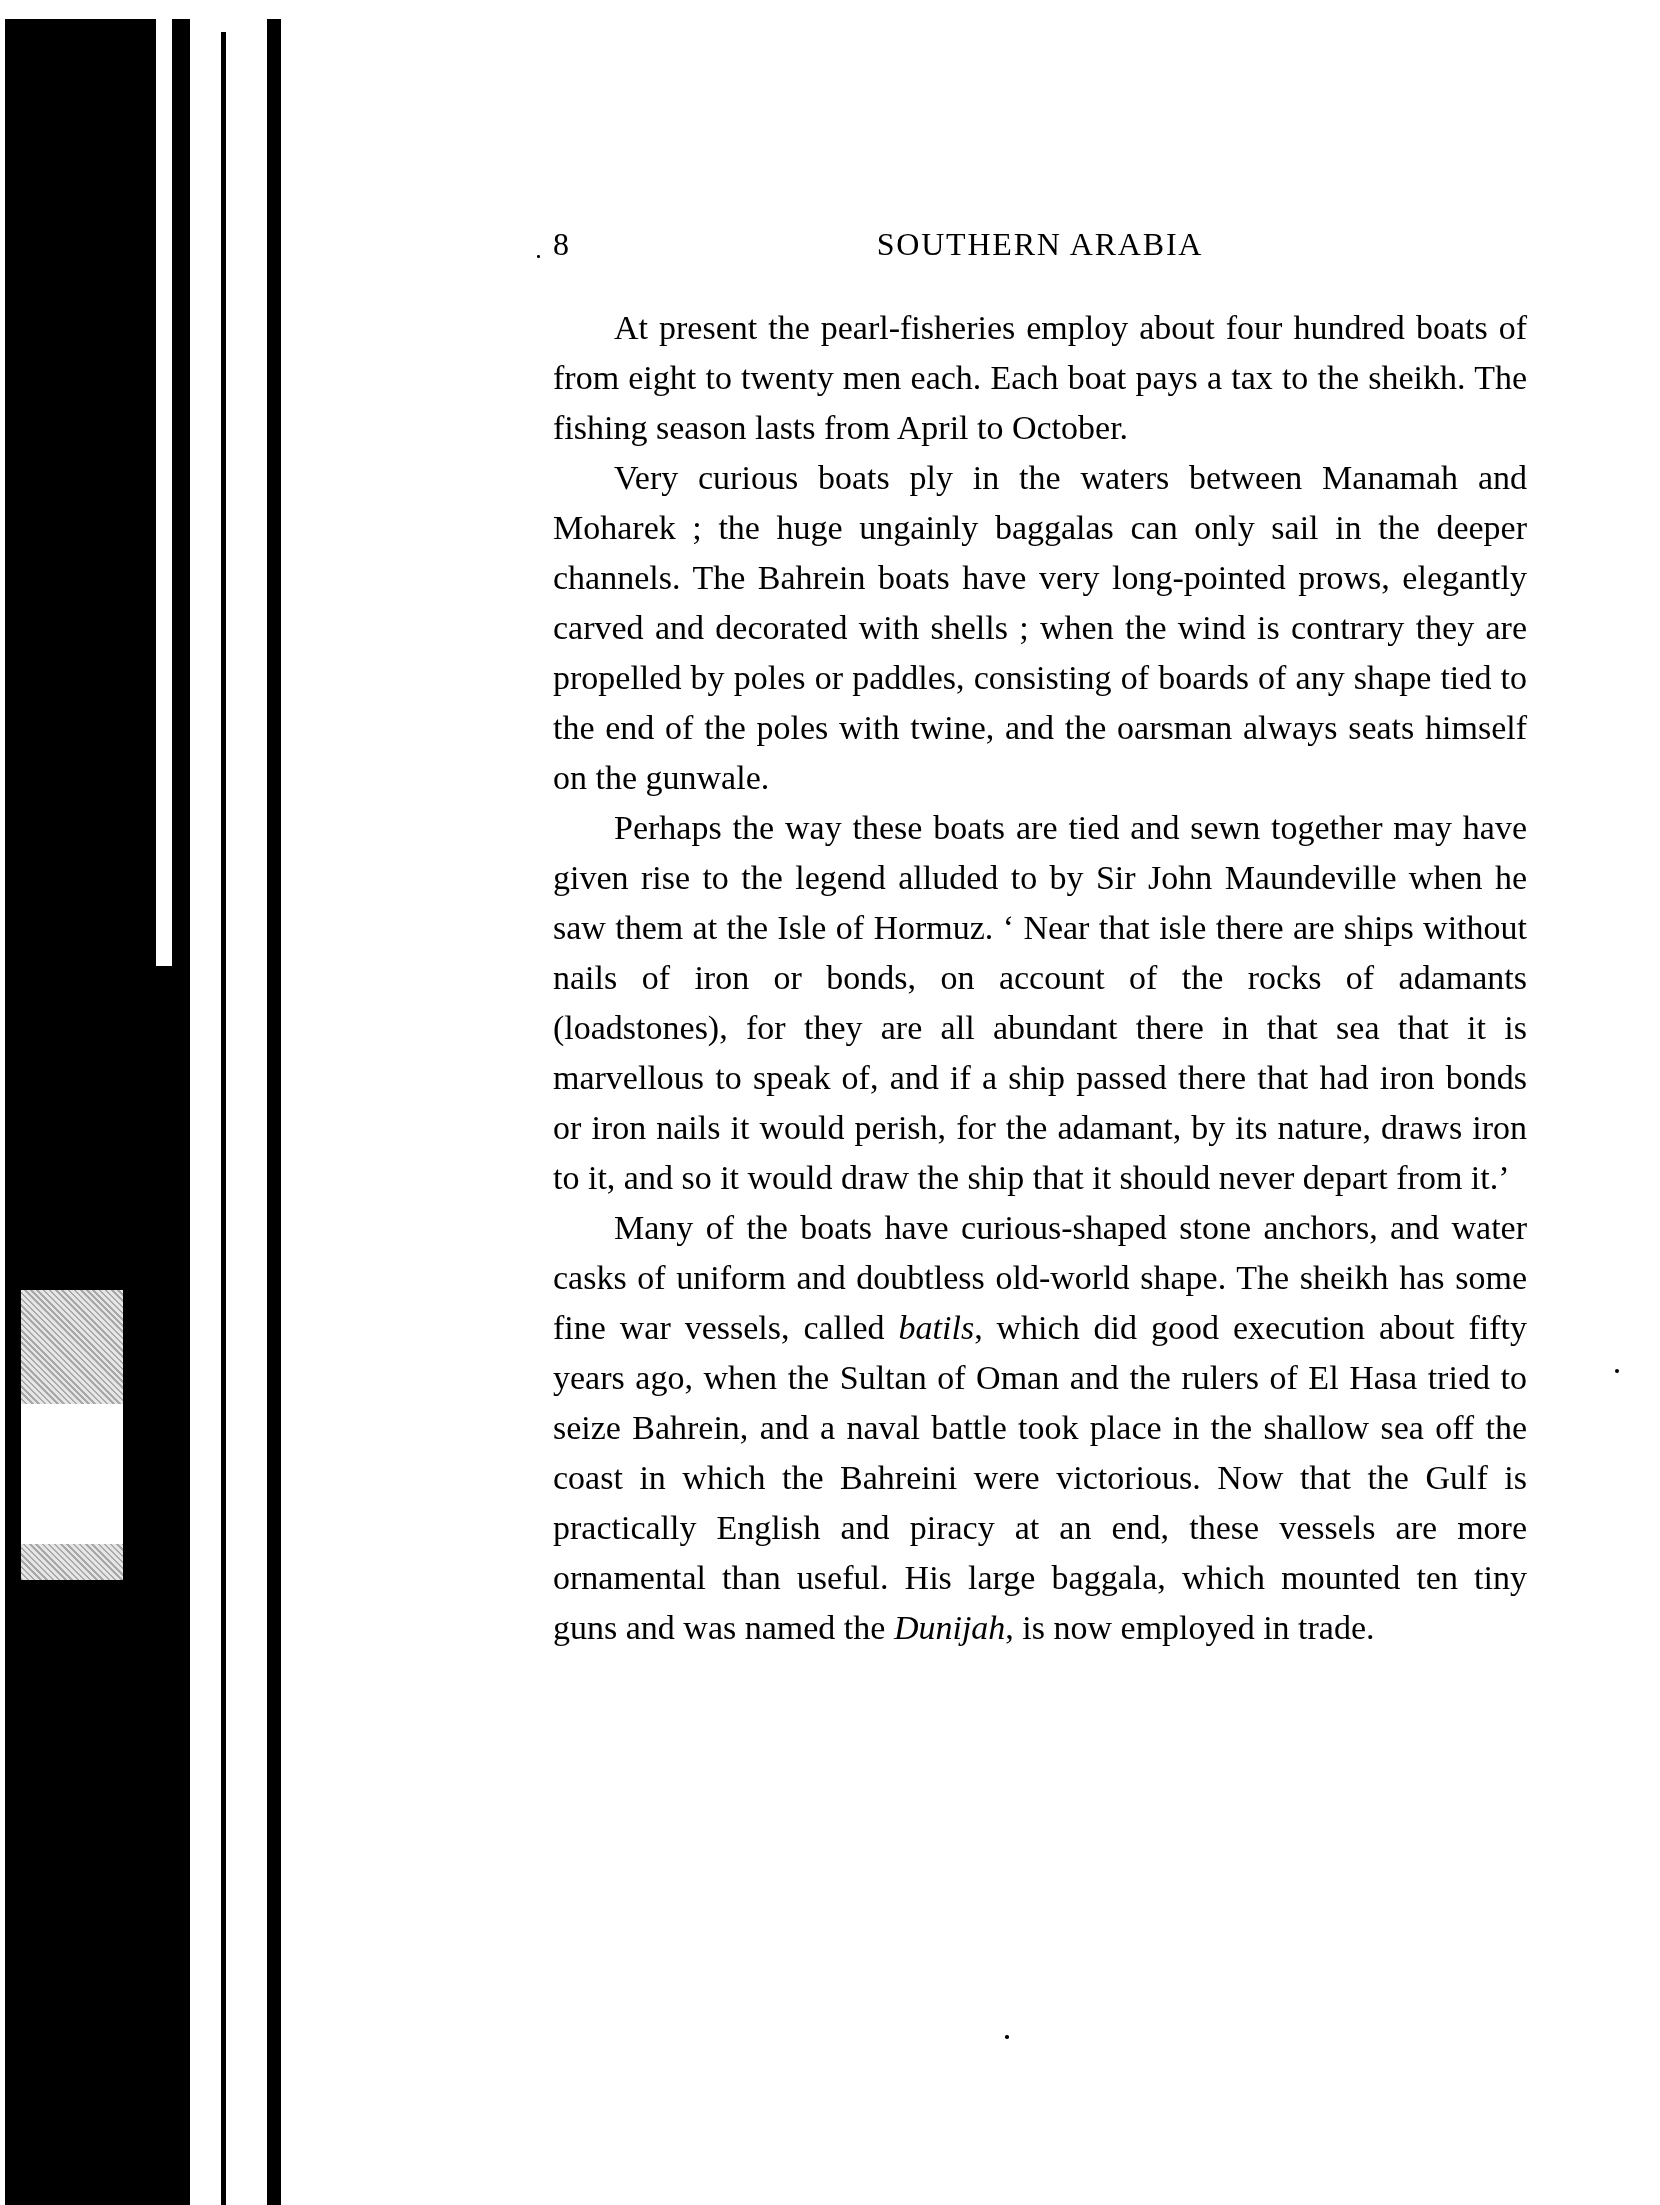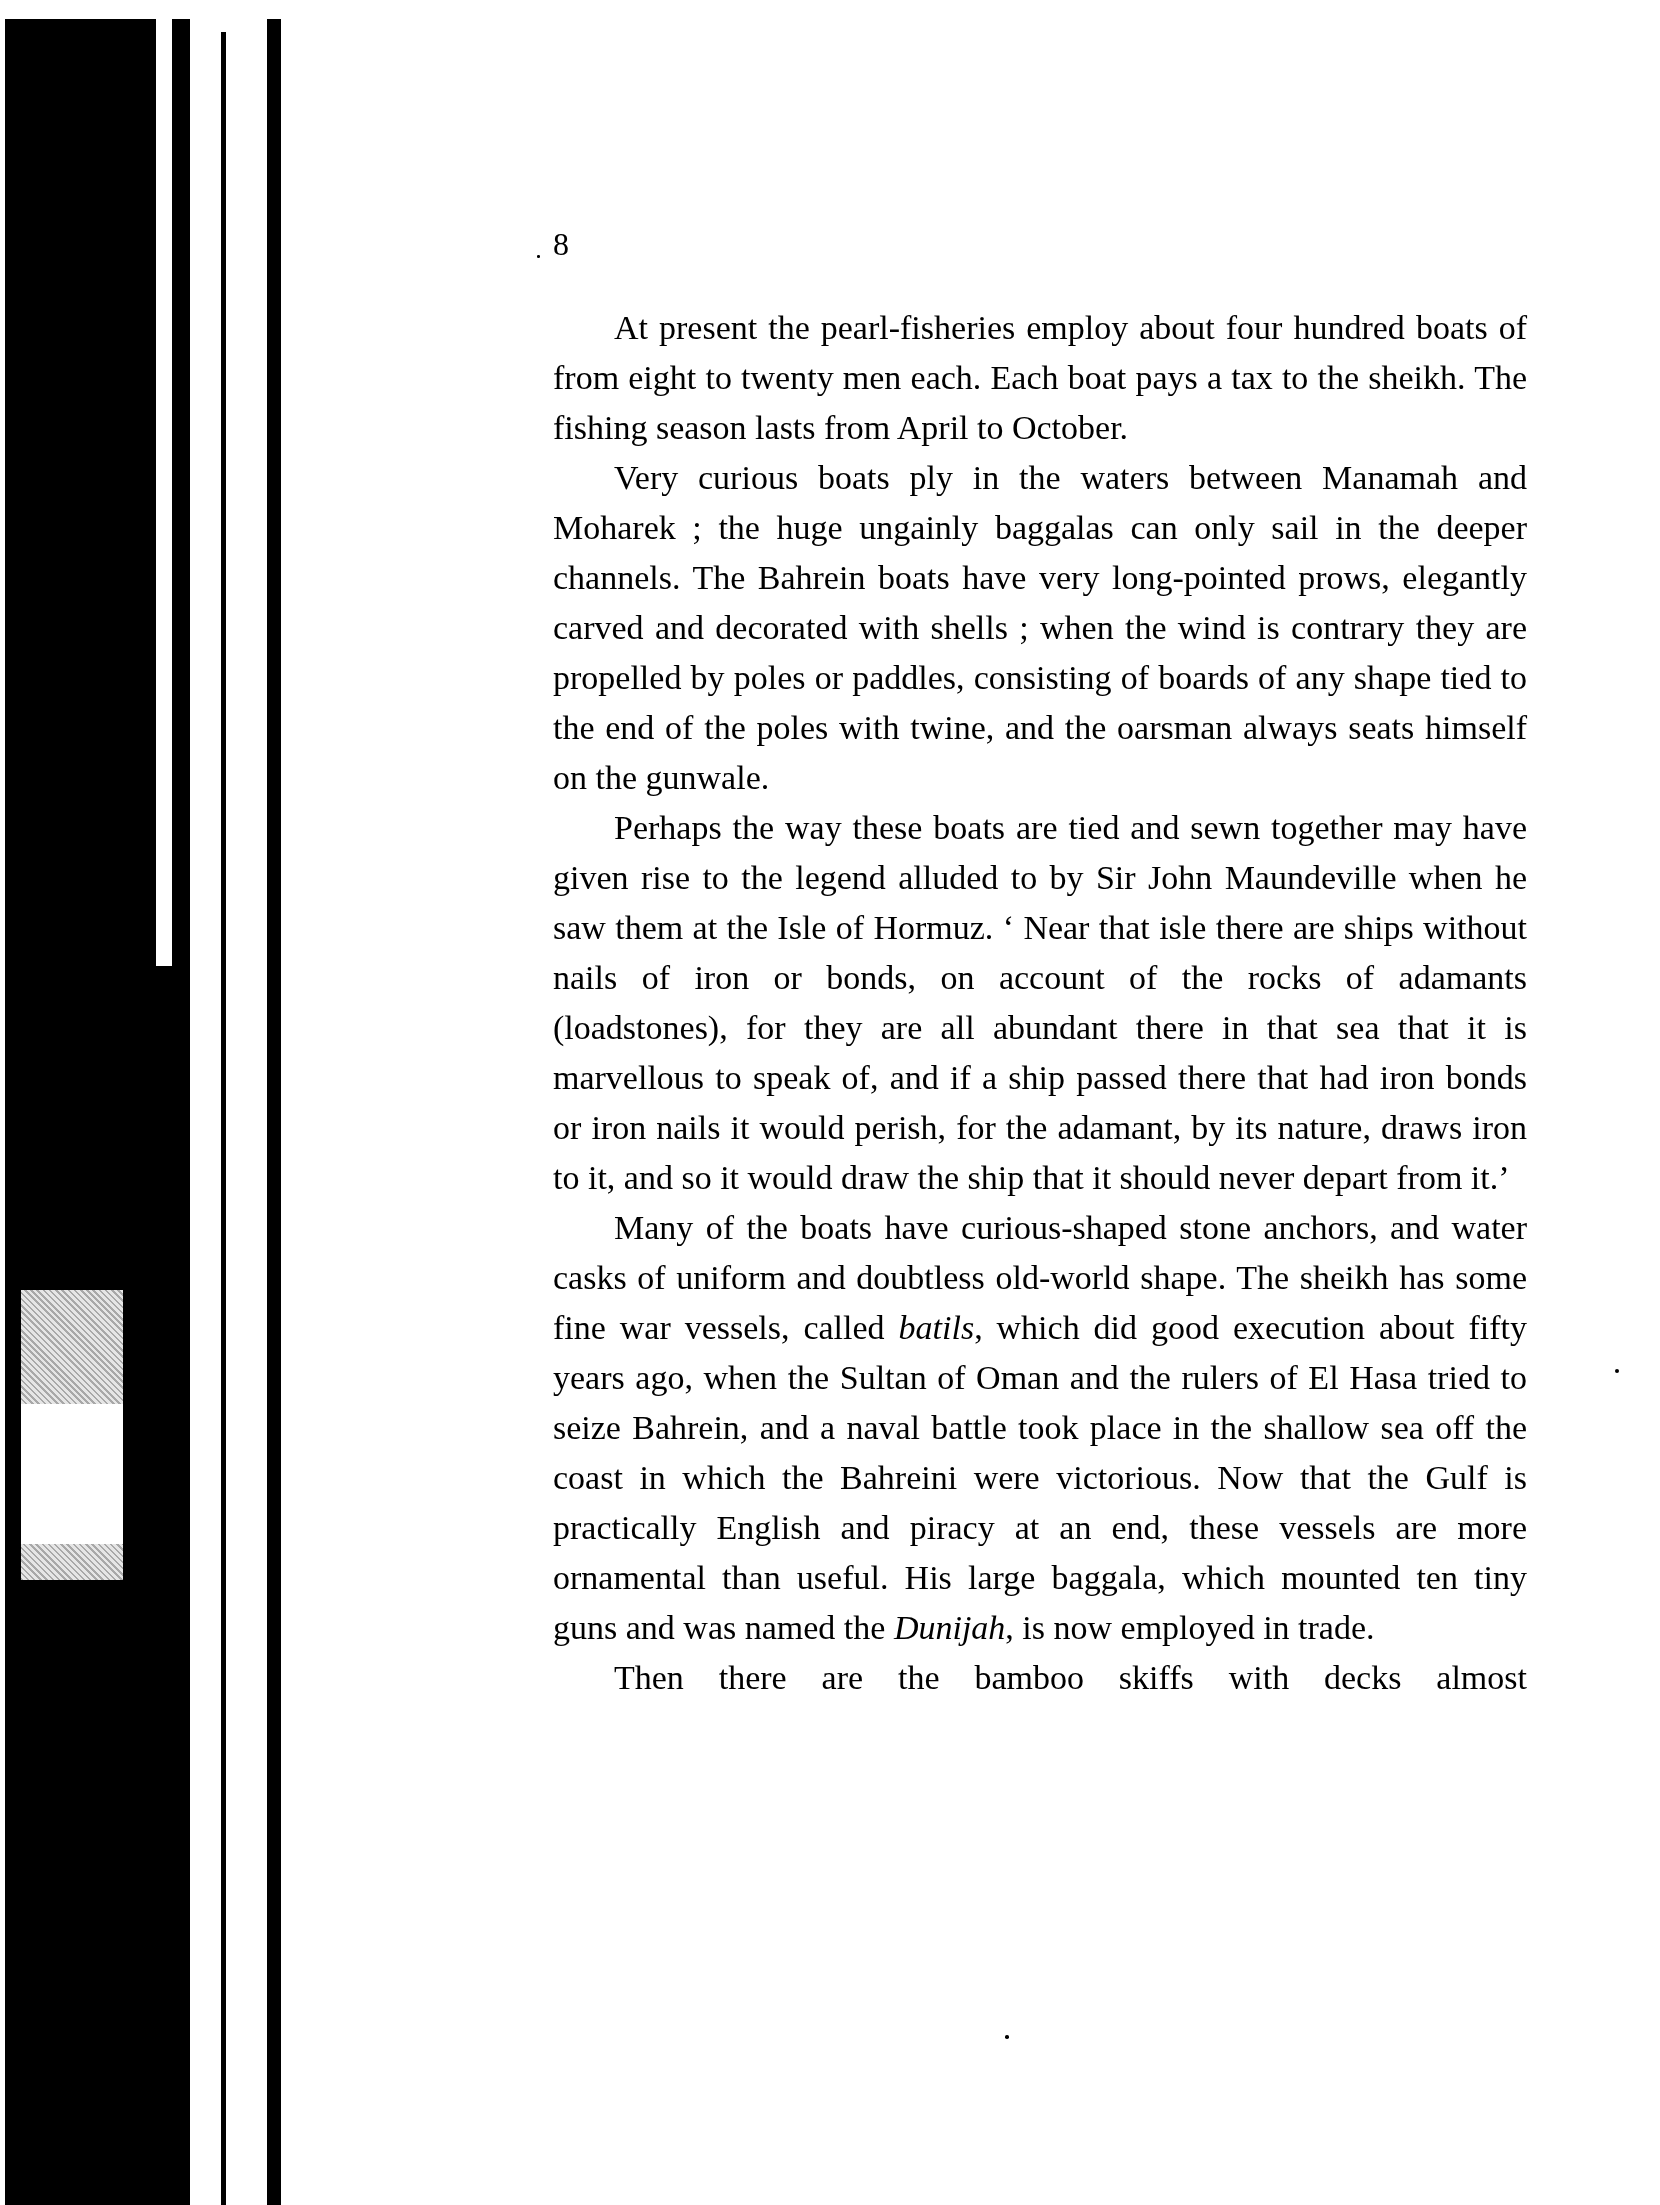--- a/index.html
+++ b/index.html
@@ -78,27 +78,27 @@
 <div class="binding b-fill"></div>
 <div class="binding b2"></div>
 <div class="binding b3"></div>
 <div class="binding b4"></div>
 <div class="b-speckle"></div>
 <div class="b-white"></div>
 
 <div class="page">
   <div class="running-head">
     <span class="page-number">8</span>
+    <span class="running-title">SOUTHERN ARABIA</span>
   </div>
 
   <div class="body-text">
     <p>At present the pearl-fisheries employ about four hundred boats of from eight to twenty men each.  Each boat pays a tax to the sheikh.  The fishing season lasts from April to October.</p>
     <p>Very curious boats ply in the waters between Manamah and Moharek ; the huge ungainly baggalas can only sail in the deeper channels.  The Bahrein boats have very long-pointed prows, elegantly carved and decorated with shells ; when the wind is contrary they are propelled by poles or paddles, consisting of boards of any shape tied to the end of the poles with twine, and the oarsman always seats himself on the gunwale.</p>
     <p>Perhaps the way these boats are tied and sewn together may have given rise to the legend alluded to by Sir John Maundeville when he saw them at the Isle of Hormuz. ‘ Near that isle there are ships without nails of iron or bonds, on account of the rocks of adamants (loadstones), for they are all abundant there in that sea that it is marvellous to speak of, and if a ship passed there that had iron bonds or iron nails it would perish, for the adamant, by its nature, draws iron to it, and so it would draw the ship that it should never depart from it.’</p>
     <p><span>Many of the boats have curious-shaped stone anchors, and water casks of uniform and doubtless old-world shape. The sheikh has some fine war vessels, called </span><em>batils</em><span>, which did good execution about fifty years ago, when the Sultan of Oman and the rulers of El Hasa tried to seize Bahrein, and a naval battle took place in the shallow sea off the coast in which the Bahreini were victorious.  Now that the Gulf is practically English and piracy at an end, these vessels are more ornamental than useful.  His large baggala, which mounted ten tiny guns and was named the </span><em>Dunijah</em><span>, is now employed in trade.</span></p>
-    <p style="text-align-last: justify;">Then there are the bamboo skiffs with decks almost</p>
   </div>
 </div>
 
 <span class="stray-dot" style="left:1615px; top:1369px;"></span>
 <span class="stray-dot" style="left:1005px; top:2035px; width:3.5px; height:3.5px;"></span>
 <span class="stray-dot" style="left:537px; top:255px; width:2.6px; height:2.6px;"></span>
 
 
 </body></html>

